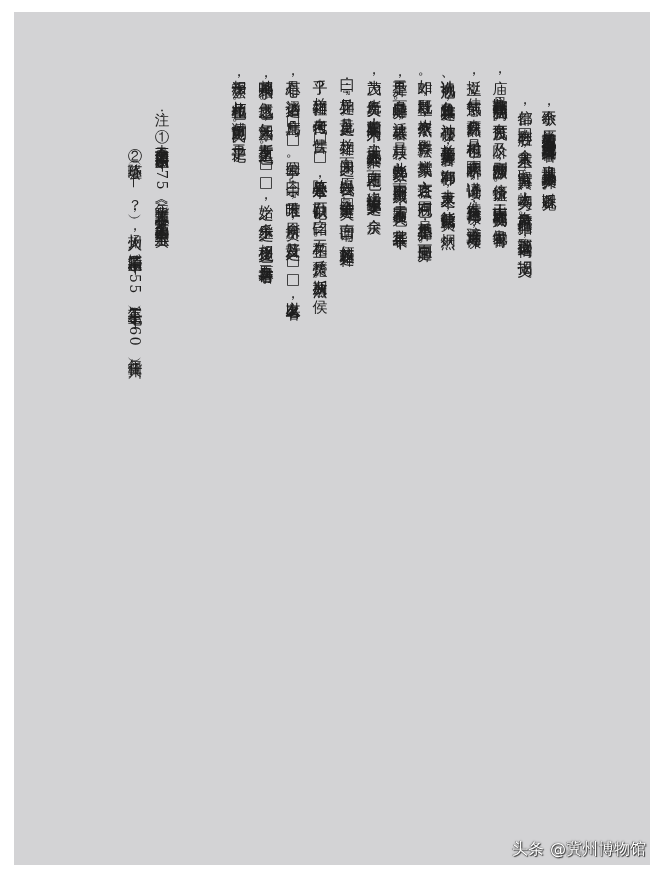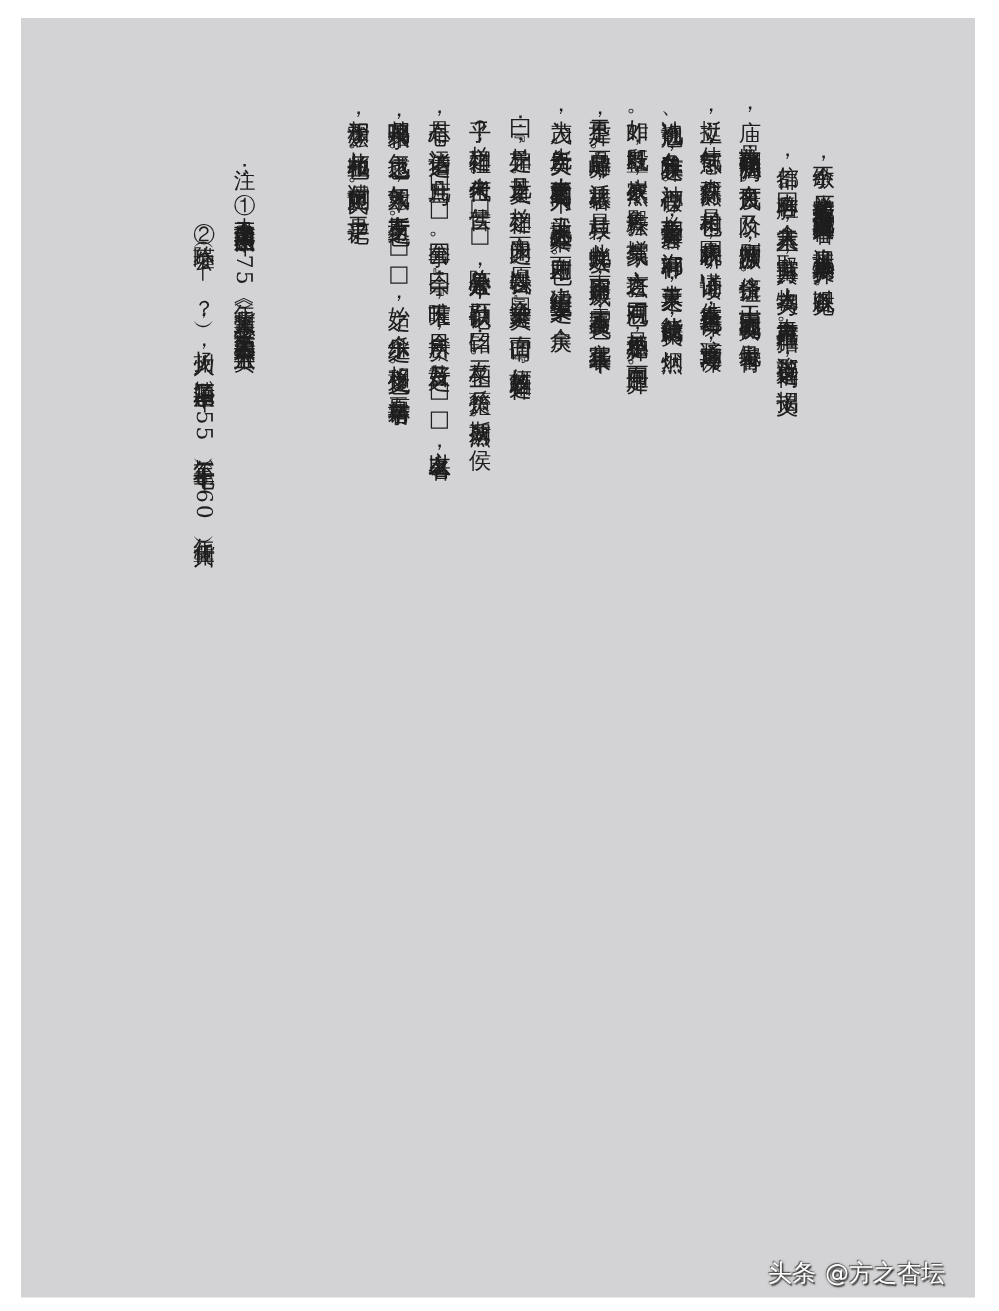--- a/index.html
+++ b/index.html
@@ -72,14 +72,14 @@
 
   <div class="col note-col" style="left:138px; top:88px;">
     <span>注：</span><span>①本文录自清康熙十四年（1675年）《冀州志》卷之十《艺文志》第六十四至六十五页。</span>
   </div>
   <div class="col note-col" style="left:111px; top:124px;">
     <span>②陈瑾公（？—？），扬州人，清顺治十二年（1655年）至十七年（1660年）任冀州</span>
   </div>
 </div>
 
 <div class="watermark">
-  <span>头条</span><span class="handle">@方之杏坛</span>
+  <span>头条</span><span class="handle">@冀州博物馆</span>
 </div>
 
 </body></html>

